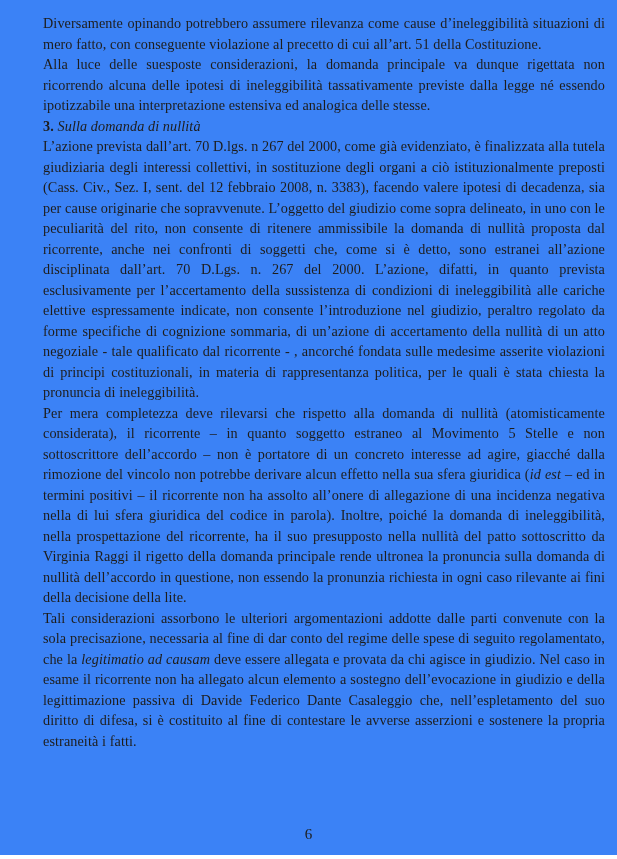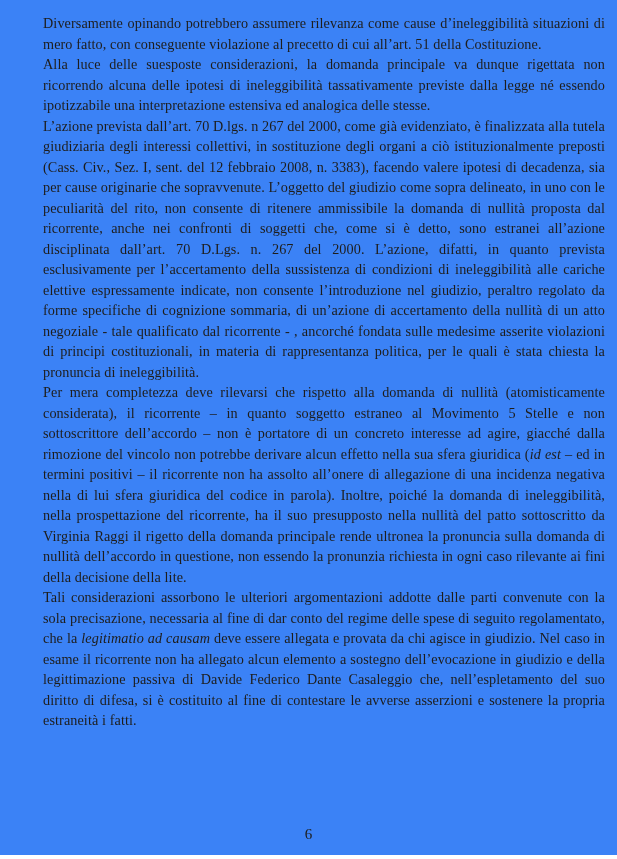--- a/index.html
+++ b/index.html
@@ -43,18 +43,19 @@
     color: #1e1d1b;
   }
 </style>
 </head>
 <body>
 
 <div class="page">
   <div class="text-block">
     <p><span>Diversamente opinando potrebbero assumere rilevanza come cause d’ineleggibilità situazioni di mero fatto, con conseguente violazione al precetto di cui all’art. 51 della Costituzione.</span></p>
     <p><span>Alla luce delle suesposte considerazioni, la domanda principale va dunque rigettata non ricorrendo alcuna delle ipotesi di ineleggibilità tassativamente previste dalla legge né essendo ipotizzabile una interpretazione estensiva ed analogica delle stesse.</span></p>
+    <p><span class="run-bold">3. </span><span class="run-italic">Sulla domanda di nullità</span></p>
     <p><span>L’azione prevista dall’art. 70 D.lgs. n 267 del 2000, come già evidenziato, è finalizzata alla tutela giudiziaria degli interessi collettivi, in sostituzione degli organi a ciò istituzionalmente preposti (Cass. Civ., Sez. I, sent. del 12 febbraio 2008, n. 3383), facendo valere ipotesi di decadenza, sia per cause originarie che sopravvenute. L’oggetto del giudizio come sopra delineato, in uno con le peculiarità del rito, non consente di ritenere ammissibile la domanda di nullità proposta dal ricorrente, anche nei confronti di soggetti che, come si è detto, sono estranei all’azione disciplinata dall’art. 70 D.Lgs. n. 267 del 2000. L’azione, difatti, in quanto prevista esclusivamente per l’accertamento della sussistenza di condizioni di ineleggibilità alle cariche elettive espressamente indicate, non consente l’introduzione nel giudizio, peraltro regolato da forme specifiche di cognizione sommaria, di un’azione di accertamento della nullità di un atto negoziale - tale qualificato dal ricorrente - , ancorché fondata sulle medesime asserite violazioni di principi costituzionali, in materia di rappresentanza politica, per le quali è stata chiesta la pronuncia di ineleggibilità.</span></p>
     <p><span>Per mera completezza deve rilevarsi che rispetto alla domanda di nullità (atomisticamente considerata), il ricorrente – in quanto soggetto estraneo al Movimento 5 Stelle e non sottoscrittore dell’accordo – non è portatore di un concreto interesse ad agire, giacché dalla rimozione del vincolo non potrebbe derivare alcun effetto nella sua sfera giuridica (</span><span class="run-italic">id est</span><span> – ed in termini positivi – il ricorrente non ha assolto all’onere di allegazione di una incidenza negativa nella di lui sfera giuridica del codice in parola). Inoltre, poiché la domanda di ineleggibilità, nella prospettazione del ricorrente, ha il suo presupposto nella nullità del patto sottoscritto da Virginia Raggi il rigetto della domanda principale rende ultronea la pronuncia sulla domanda di nullità dell’accordo in questione, non essendo la pronunzia richiesta in ogni caso rilevante ai fini della decisione della lite.</span></p>
     <p><span>Tali considerazioni assorbono le ulteriori argomentazioni addotte dalle parti convenute con la sola precisazione, necessaria al fine di dar conto del regime delle spese di seguito regolamentato, che la </span><span class="run-italic">legitimatio ad causam</span><span> deve essere allegata e provata da chi agisce in giudizio. Nel caso in esame il ricorrente non ha allegato alcun elemento a sostegno dell’evocazione in giudizio e della legittimazione passiva di Davide Federico Dante Casaleggio che, nell’espletamento del suo diritto di difesa, si è costituito al fine di contestare le avverse asserzioni e sostenere la propria estraneità i fatti.</span></p>
   </div>
   <div class="page-number">6</div>
 </div>
 
 </body></html>

